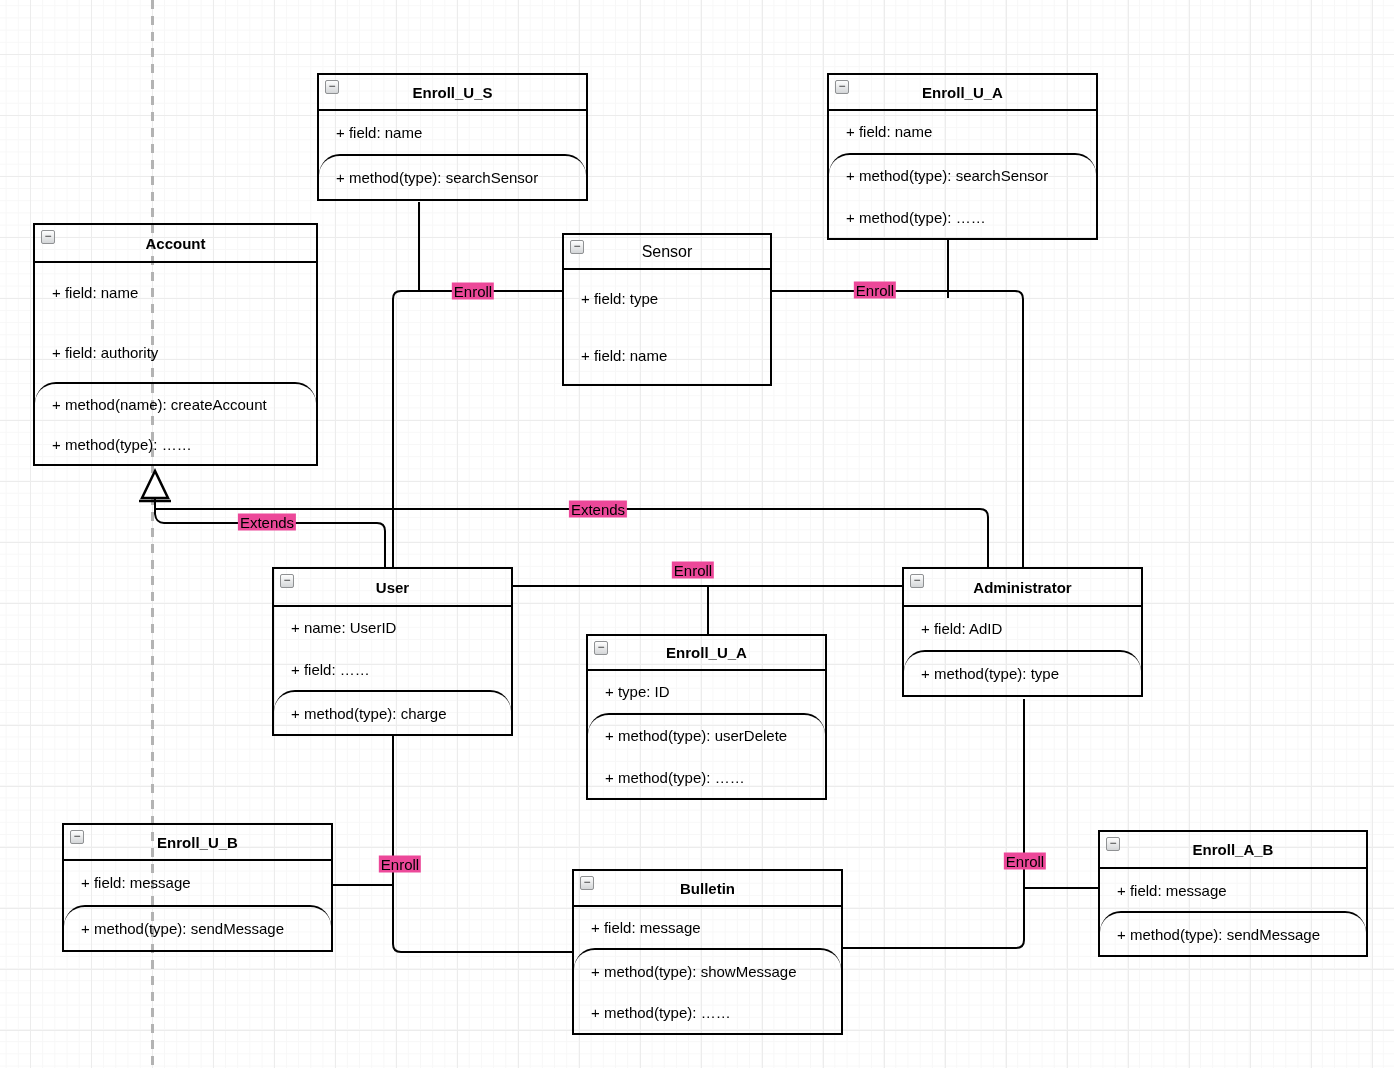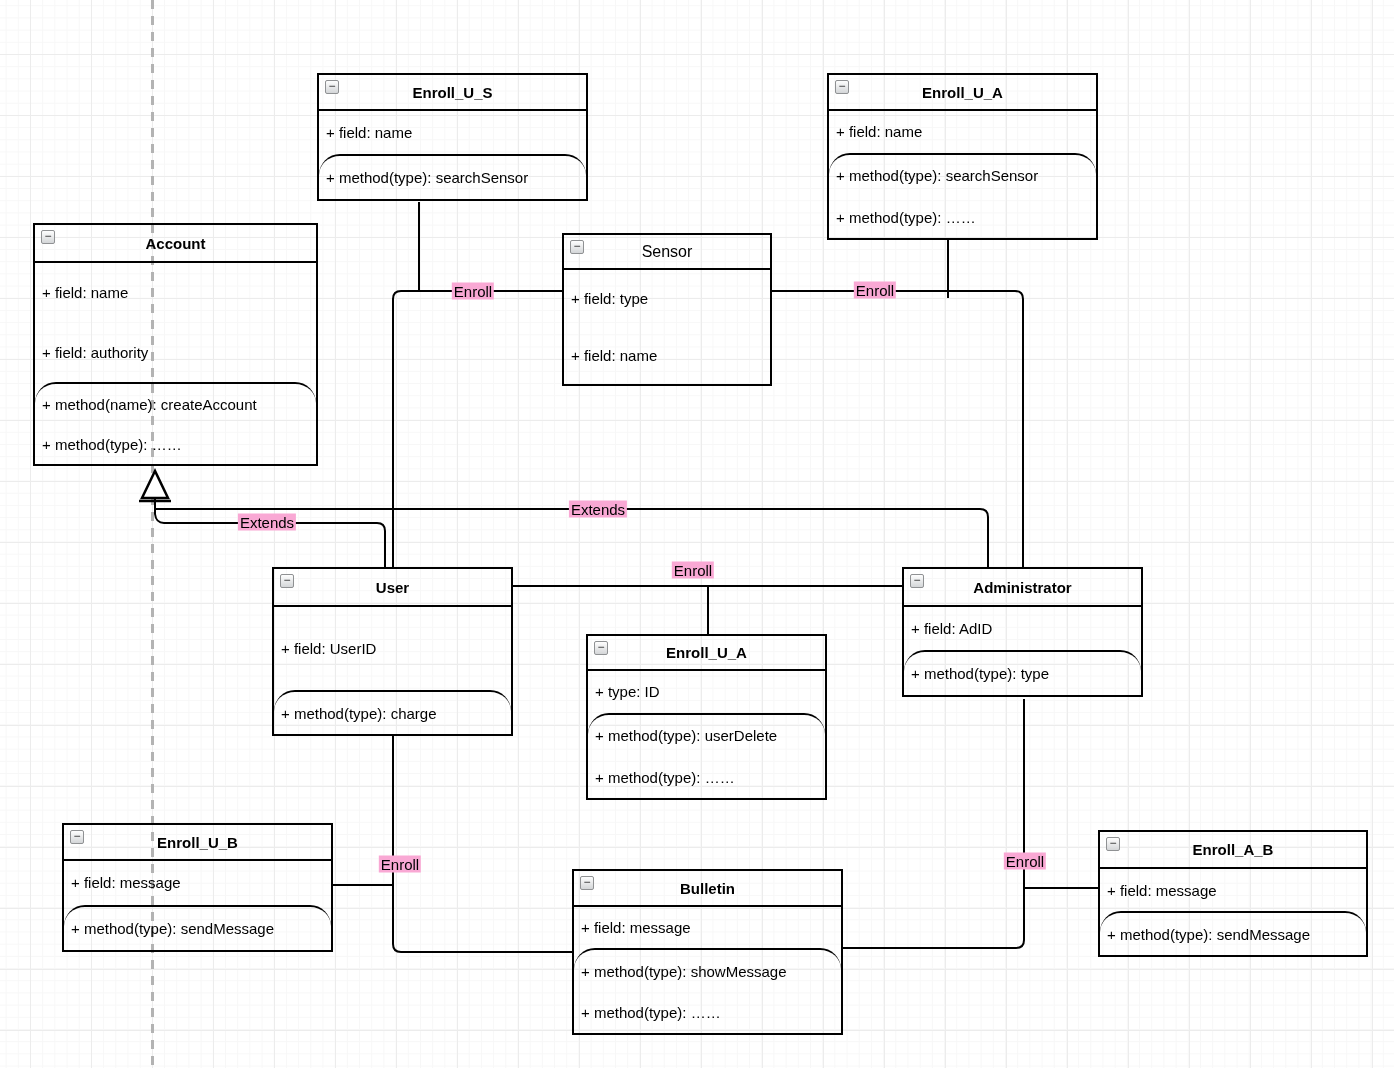--- a/index.html
+++ b/index.html
@@ -31,24 +31,24 @@
   }
   .uml-header.plain{font-weight:normal;font-size:16px;}
   .collapse{
     position:absolute;left:6px;top:5px;width:14px;height:14px;box-sizing:border-box;
     border:1px solid #8f9193;border-radius:2px;
     background:linear-gradient(#fefefe,#d4d6d8);
     font-size:12px;line-height:11px;text-align:center;color:#333;font-weight:normal;
   }
   .sec{display:flex;flex-direction:column;}
   .sec.methods{border-top:2px solid #000;border-radius:21px;}
-  .row{flex:1;display:flex;align-items:center;padding-left:7px;font-size:15px;white-space:nowrap;}
+  .row{flex:1;display:flex;align-items:center;padding-left:17px;font-size:15px;white-space:nowrap;}
   .edge-label{
     position:absolute;z-index:4;transform:translate(-50%,-50%);
-    background:#f9a8d4;padding:0 2px;font-size:15px;line-height:17px;white-space:nowrap;
+    background:#ec4899;padding:0 2px;font-size:15px;line-height:17px;white-space:nowrap;
   }
 </style>
 </head>
 <body>
 
 <div class="page-guide"></div>
 
 <svg class="edges" width="1394" height="1068">
   <g fill="none" stroke="#000" stroke-width="2">
     <path d="M 393 569 L 393 299 Q 393 291 401 291 L 562 291"></path>
@@ -121,21 +121,22 @@
     <div class="row">+ field: name</div>
   </div>
 </div>
 
 <div class="uml-box" style="left:272px;top:567px;width:241px;height:169px">
   <div class="uml-header" style="height:36px">
     <span class="collapse">−</span>
     <span>User</span>
   </div>
   <div class="sec fields" style="flex:2">
-    <div class="row">+ field: UserID</div>
+    <div class="row">+ name: UserID</div>
+    <div class="row">+ field: ……</div>
   </div>
   <div class="sec methods" style="flex:1">
     <div class="row">+ method(type): charge</div>
   </div>
 </div>
 
 <div class="uml-box" style="left:902px;top:567px;width:241px;height:130px">
   <div class="uml-header" style="height:36px">
     <span class="collapse">−</span>
     <span>Administrator</span>

